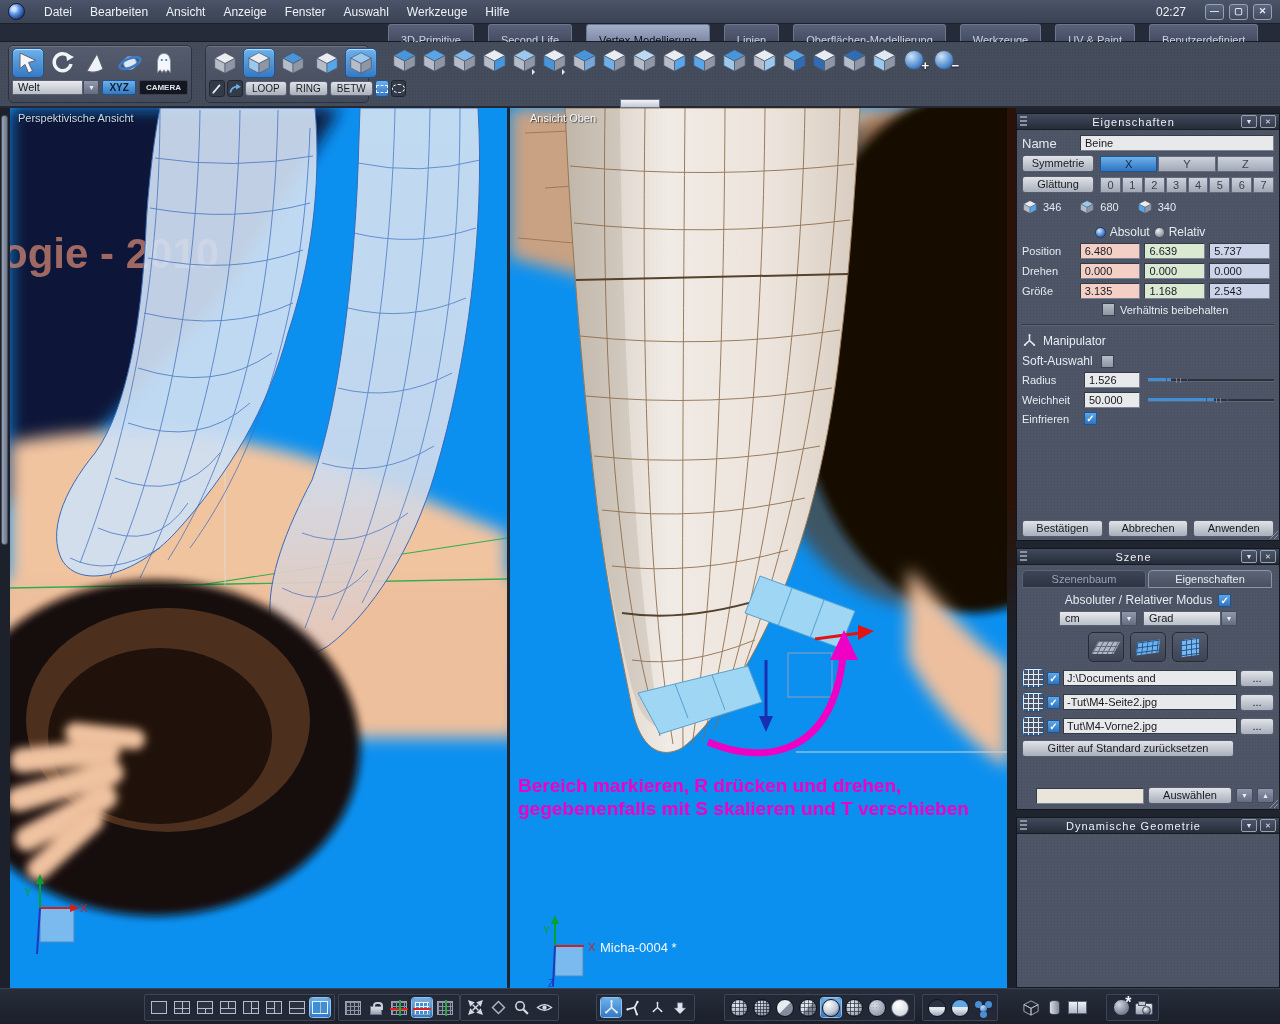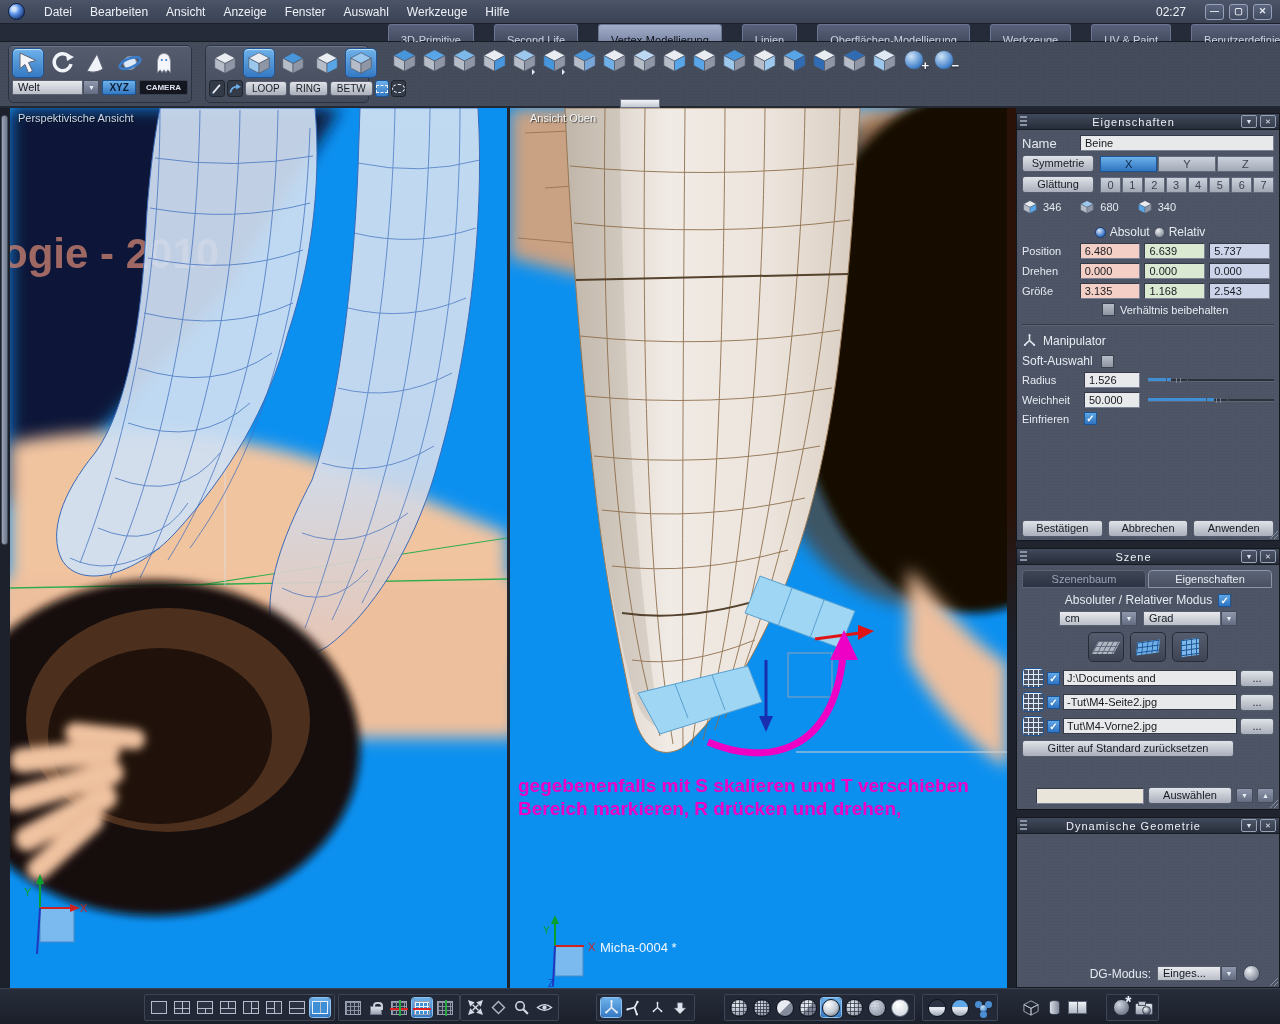--- a/index.html
+++ b/index.html
@@ -8,21 +8,21 @@
 
 
 .menubar{position:absolute;top:0;left:0;width:1280px;height:24px;background:linear-gradient(#4b5468,#3a4254);display:flex;align-items:center;padding:0 8px;border-bottom:1px solid #1c212c;}
 .logo{width:17px;height:17px;border-radius:50%;background:radial-gradient(circle at 33% 33%,#cfe0fa 0 14%,#5b93e8 38%,#15306c 82%);border:1px solid #0e1c3a;margin-right:10px;flex:none;}
 .menubar .mitem{padding:0 9px;font-size:12px;color:#eef1f7;}
 .clock{margin-left:auto;margin-right:14px;font-size:12px;color:#f0f3f8;}
 .winbtn{width:19px;height:16px;border:1px solid #97a1b8;border-radius:3px;background:linear-gradient(#5b667e,#424b60);color:#e6ebf4;font-size:9px;line-height:13px;text-align:center;margin-left:5px;font-weight:bold;}
 
 
 .tabrow{position:absolute;top:24px;left:0;width:1280px;height:18px;background:#252b39;display:flex;align-items:flex-end;padding-left:388px;border-bottom:1px solid #171b24;}
-.tab{height:15px;line-height:14px;padding:8px 12px;background:linear-gradient(#586179,#454d62);color:#c9d1e2;font-size:11px;margin-right:20px;border:1px solid #6b7490;border-bottom:none;border-radius:3px 3px 0 0;white-space:nowrap;}
+.tab{height:15px;line-height:14px;padding:8px 12px;background:linear-gradient(#586179,#454d62);color:#c9d1e2;font-size:11px;margin-right:14px;border:1px solid #6b7490;border-bottom:none;border-radius:3px 3px 0 0;white-space:nowrap;}
 .tab.active{background:linear-gradient(#a2aec8,#7e8aa8);color:#0e1219;}
 
 
 .toolbar{position:absolute;top:42px;left:0;width:1280px;height:66px;background:#454c5b;background-image:radial-gradient(#3e4553 1px,transparent 1px);background-size:3px 3px;border-bottom:2px solid #232832;}
 .tgroup{position:absolute;background:linear-gradient(#545c6e,#434a5a);border:1px solid #2c3240;border-radius:5px;box-shadow:inset 0 1px 0 #6d7689;}
 .g1{left:8px;top:3px;width:184px;height:58px;padding:2px 3px;}
 .g2{left:205px;top:3px;width:164px;height:58px;padding:2px 3px;}
 .trow{display:flex;align-items:center;gap:2px;}
 .ibtn{position:relative;width:32px;height:30px;display:flex;align-items:center;justify-content:center;border-radius:5px;flex:none;}
 .ibtn.sel{background:linear-gradient(#6db1ea,#3579c4);border:1px solid #1d5494;box-shadow:inset 0 1px 1px rgba(255,255,255,.6);}
@@ -649,22 +649,22 @@
         <line x1="45" y1="838" x2="74" y2="838" stroke="#d02020" stroke-width="2"></line>
         <line x1="45" y1="838" x2="43" y2="878" stroke="#2038c0" stroke-width="2"></line>
         <text x="33" y="826" font-size="10" fill="#0aa030">Y</text>
         <text x="78" y="843" font-size="11" fill="#d02020">X</text>
         <text x="38" y="879" font-size="10" fill="#2038c0">Z</text>
         <text x="90" y="844" font-size="13" fill="#f4f7fb">Micha-0004 *</text>
       </g>
     </svg>
     <span class="vplabel">Ansicht Oben</span>
     <div class="hint">
+      <div>Bereich markieren, R drücken und drehen,</div>
       <div>gegebenenfalls mit S skalieren und T verschieben</div>
-      <div>Bereich markieren, R drücken und drehen,</div>
     </div>
   </div>
 
   <div class="sliver"></div>
 
   <div class="panel p-props">
     <div class="phead">
       <span class="grip"></span>
       <span class="ptitle">Eigenschaften</span>
       <span class="hbtn">▼</span>
@@ -854,32 +854,20 @@
     </div>
   </div>
 
   <div class="panel p-dg">
     <div class="phead">
       <span class="grip"></span>
       <span class="ptitle">Dynamische Geometrie</span>
       <span class="hbtn">▼</span>
       <span class="hbtn">✕</span>
     </div>
-    <div class="pbody">
-      <div class="prow" style="margin-top:auto;justify-content:flex-end;gap:6px;">
-        <span class="plabel" style="font-size:12px;">DG-Modus:</span>
-        <span class="dd" style="width:80px;">
-          <span class="ddval">Einges...</span>
-          <span class="ddbtn">▼</span>
-        </span>
-        <span class="sphere-ind"></span>
-        <span style="width:8px;"></span>
-      </div>
-      <span class="grip-corner"></span>
-    </div>
   </div>
 </div>
 
 <div class="bbar">
   <div class="bgroup" style="left:144px;">
     <span class="bic">
         <span class="lic"></span>
       </span>
     <span class="bic">
         <span class="lic h v"></span>

